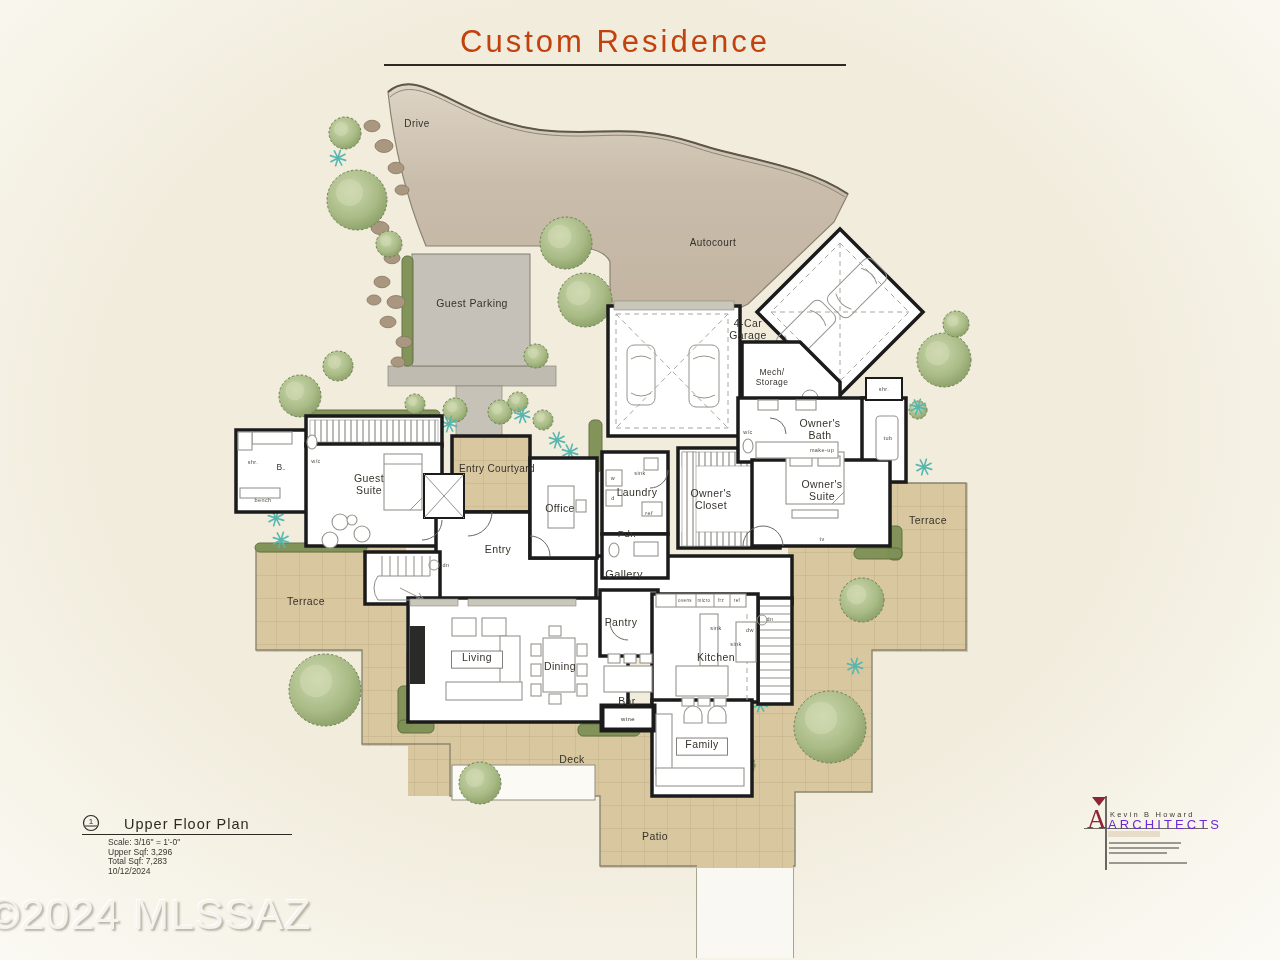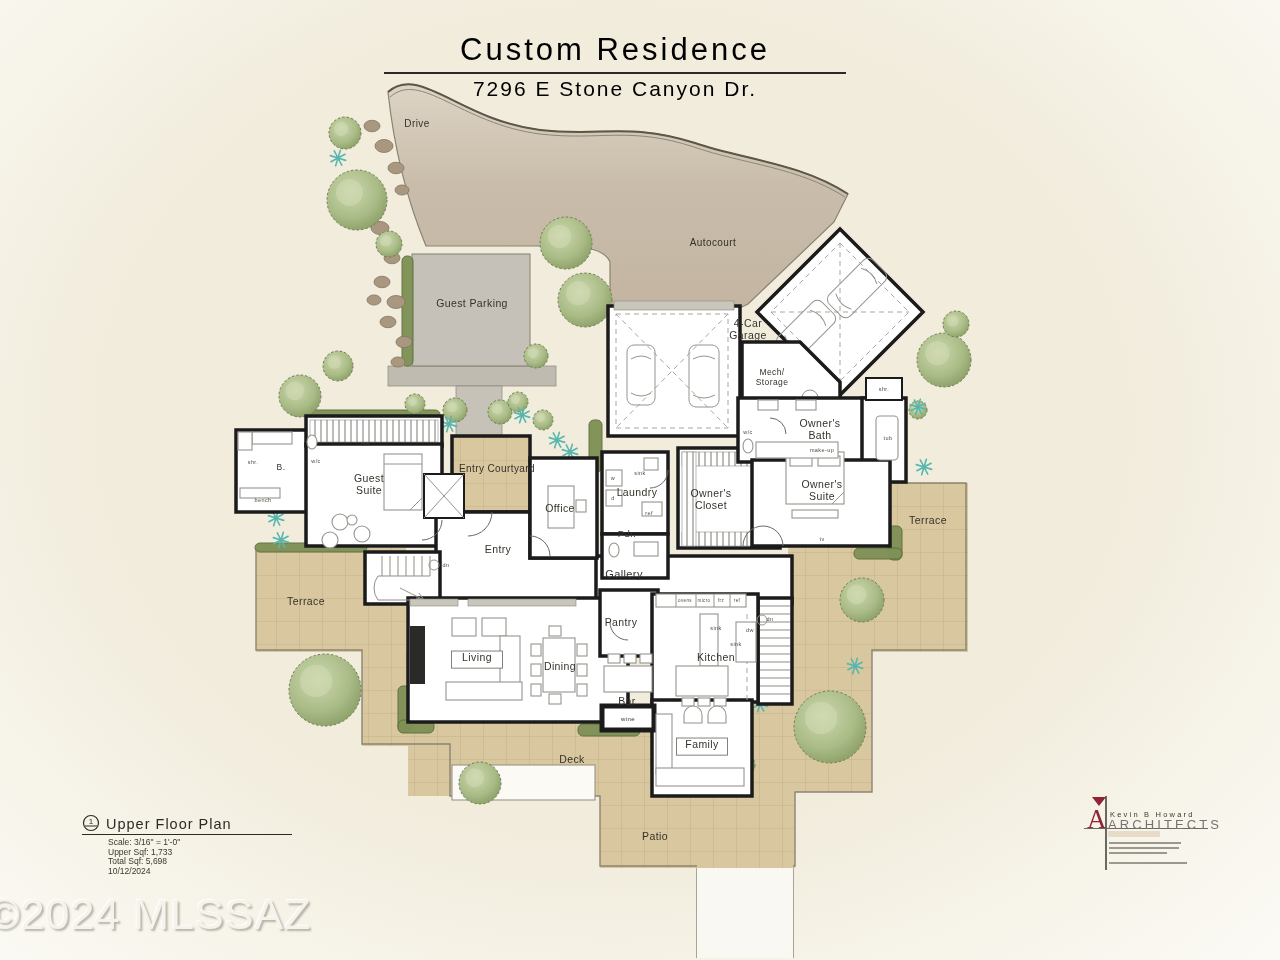--- a/index.html
+++ b/index.html
@@ -15,37 +15,37 @@
   .room-thin{fill:#ffffff;stroke:#1b1b1b;stroke-width:2;}
   .furn{stroke:#96948d;stroke-width:1.1;fill:#ffffff;}
   .furnl{stroke:#96948d;stroke-width:1;fill:none;}
   .dash{stroke:#a9a69d;stroke-width:1;fill:none;stroke-dasharray:5 4;}
   .arc{stroke:#6b6963;stroke-width:1;fill:none;}
   .sill{fill:#c9c6bc;stroke:#8a877c;stroke-width:.6;}
   .tileborder{fill:none;stroke:#898572;stroke-width:1.4;}
   .hedge{fill:#7e9055;stroke:#5c6f3c;stroke-width:1;opacity:.95;}
   .tread{stroke:#8f8d86;stroke-width:1;fill:none;}
   
-  .title-wrap{position:absolute;left:0;top:32px;width:1230px;text-align:center;color:#000000;}
+  .title-wrap{position:absolute;left:0;top:24px;width:1230px;text-align:center;color:#c2410c;}
   .title-main{font-size:31px;letter-spacing:3px;}
   .title-rule{width:462px;height:2px;background:#2d2a24;margin:4px auto 3px auto;}
   .title-sub{font-size:21px;letter-spacing:2px;}
   
   .tblock{position:absolute;left:82px;top:814px;color:#2d2a24;width:210px;}
   .tblock-head{display:flex;align-items:flex-end;border-bottom:1.6px solid #2d2a24;padding-bottom:2px;}
-  .tblock-name{font-size:14.5px;letter-spacing:1px;margin-left:6px;}
+  .tblock-name{font-size:14.5px;letter-spacing:1px;margin-left:24px;}
   .tblock-lines{margin:3px 0 0 26px;font-size:8.5px;line-height:9.5px;color:#3a372f;}
   
   .logo{position:absolute;left:1084px;top:796px;width:124px;height:78px;font-family:"Liberation Sans",sans-serif;}
   .logo-vrule{position:absolute;left:21px;top:0;width:1.5px;height:74px;background:#6b6862;}
   .logo-hrule{position:absolute;left:0;top:32px;width:124px;height:1.2px;background:#6b6862;}
   .logo-tri{position:absolute;left:8px;top:1px;width:0;height:0;border-left:7px solid transparent;border-right:7px solid transparent;border-top:9px solid #8e2532;}
   .logo-A{position:absolute;left:3px;top:8px;font-size:27px;color:#8e2532;font-family:"Liberation Serif",serif;}
   .logo-name{position:absolute;left:26px;top:14px;font-size:7.5px;letter-spacing:2.2px;color:#3c3a36;font-weight:normal;white-space:nowrap;}
-  .logo-firm{position:absolute;left:24px;top:21px;font-size:13px;letter-spacing:3.1px;color:#737373;white-space:nowrap;}
+  .logo-firm{position:absolute;left:24px;top:21px;font-size:13px;letter-spacing:3.1px;color:#6d28d9;white-space:nowrap;}
   .logo-hl{position:absolute;left:24px;top:35px;width:52px;height:6px;background:#e6dcc8;}
   .logo-bar{position:absolute;left:25px;background:#9b988f;height:2px;}
   .logo-web{position:absolute;left:25px;top:66px;width:78px;height:2px;background:#9b988f;}
   
   .watermark{position:absolute;left:-12px;top:890px;font-size:43px;letter-spacing:1px;
     color:#f5f3ec;text-shadow:2px 2px 2px rgba(108,102,88,.45), -1px -1px 0 rgba(255,255,255,.9);
     white-space:nowrap;}
 </style>
 </head>
 <body>
@@ -431,36 +431,35 @@
       <text x="737" y="602" text-anchor="middle" font-size="4.5" fill="#4f4c44" letter-spacing="0.4"><tspan x="737" dy="0">ref</tspan></text>
       <text x="716" y="630" text-anchor="middle" font-size="5.5" fill="#4f4c44" letter-spacing="0.4"><tspan x="716" dy="0">sink</tspan></text>
       <text x="750" y="632" text-anchor="middle" font-size="5.5" fill="#4f4c44" letter-spacing="0.4"><tspan x="750" dy="0">dw</tspan></text>
       <text x="736" y="646" text-anchor="middle" font-size="5.5" fill="#4f4c44" letter-spacing="0.4"><tspan x="736" dy="0">sink</tspan></text>
     </g>
 </svg>
 
 <div class="title-wrap">
   <div class="title-main">Custom Residence</div>
   <div class="title-rule"></div>
-  <div class="title-sub">7296 E Stone Canyon Dr.</div>
 </div>
 
 <div class="tblock">
   <div class="tblock-head">
     <svg width="18" height="18" viewBox="0 0 18 18">
       <circle cx="9" cy="9" r="7.5" fill="none" stroke="#2d2a24" stroke-width="1.2"></circle>
       <line x1="3" y1="12" x2="15" y2="12" stroke="#2d2a24" stroke-width="1"></line>
       <text x="9" y="10" text-anchor="middle" font-size="8" fill="#2d2a24">1</text>
     </svg>
     <span class="tblock-name">Upper Floor Plan</span>
   </div>
   <div class="tblock-lines">
     <div>Scale: 3/16" = 1'-0"</div>
-    <div>Upper Sqf: 1,733</div>
-    <div>Total Sqf: 5,698</div>
+    <div>Upper Sqf: 3,296</div>
+    <div>Total Sqf: 7,283</div>
     <div>10/12/2024</div>
   </div>
 </div>
 
 <div class="logo">
   <div class="logo-hl"></div>
   <div class="logo-vrule"></div>
   <div class="logo-hrule"></div>
   <div class="logo-tri"></div>
   <div class="logo-A">A</div>

